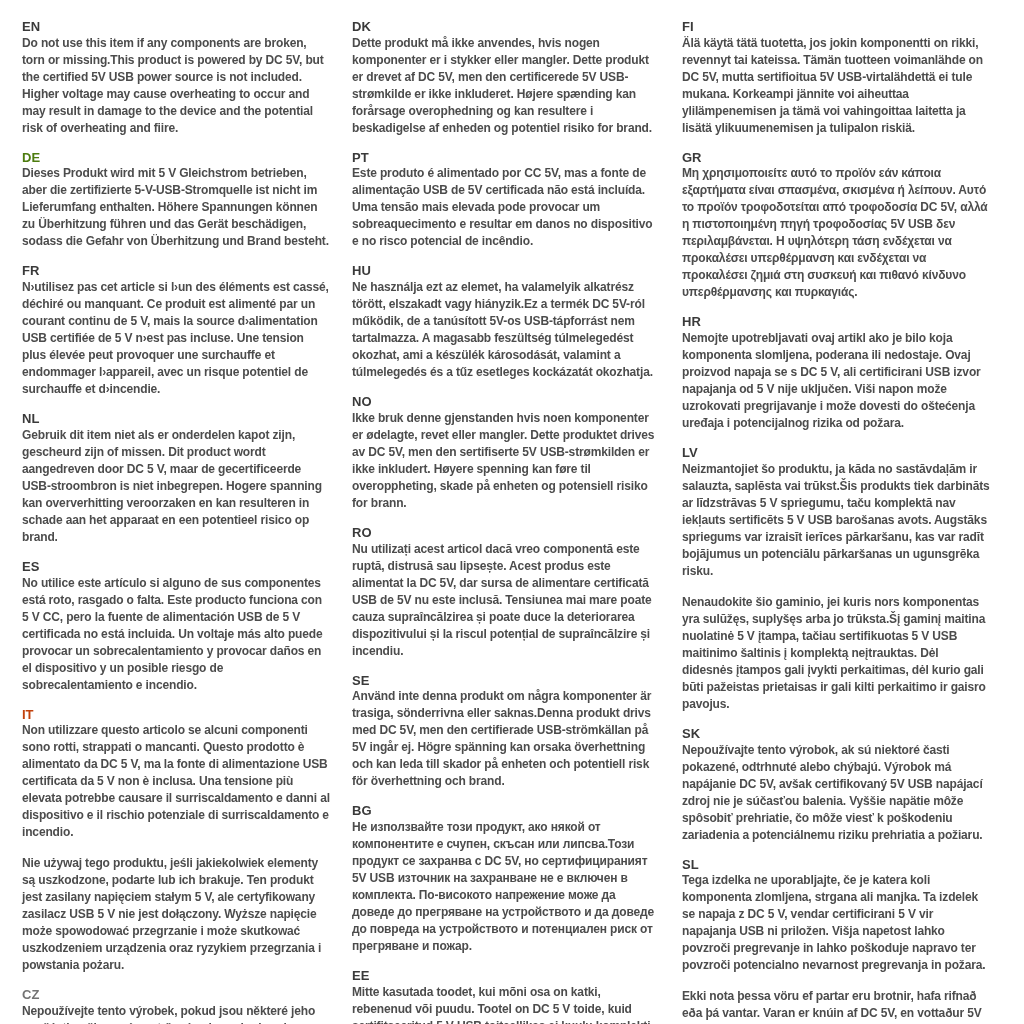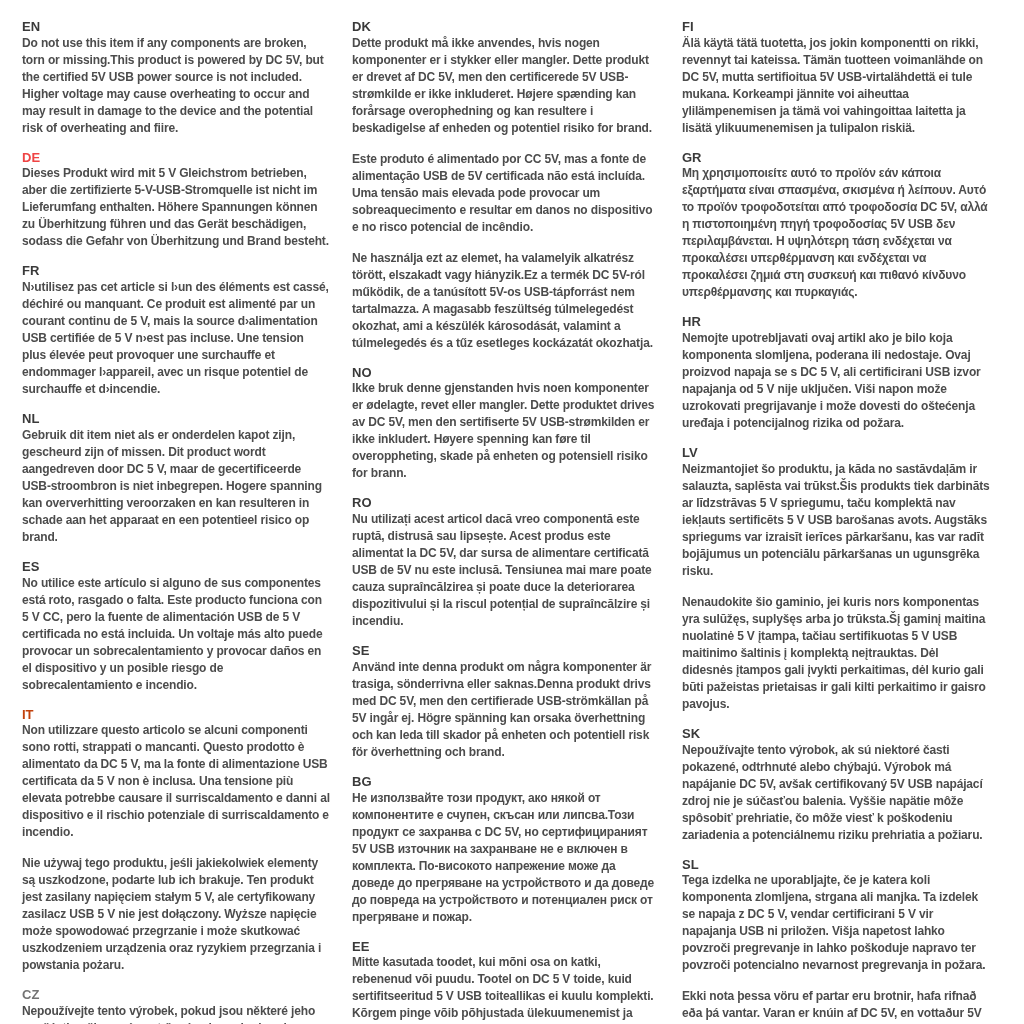--- a/index.html
+++ b/index.html
@@ -45,21 +45,21 @@
 </head>
 <body>
 
 <div class="page" style="background: rgb(255, 255, 255);">
   <div class="col">
       <section class="lang">
         <h2 style="color: rgb(58, 58, 58);">EN</h2>
         <p style="color: rgb(76, 76, 76);">Do not use this item if any components are broken, torn or missing.This product is powered by DC 5V, but the certified 5V USB power source is not included. Higher voltage may cause overheating to occur and may result in damage to the device and the potential risk of overheating and fiire.</p>
       </section>
       <section class="lang">
-        <h2 style="color: #ef4444;">DE</h2>
+        <h2 style="color: #4d7c0f;">DE</h2>
         <p style="color: rgb(76, 76, 76);">Dieses Produkt wird mit 5 V Gleichstrom betrieben, aber die zertifizierte 5-V-USB-Stromquelle ist nicht im Lieferumfang enthalten. Höhere Spannungen können zu Überhitzung führen und das Gerät beschädigen, sodass die Gefahr von Überhitzung und Brand besteht.</p>
       </section>
       <section class="lang">
         <h2 style="color: rgb(58, 58, 58);">FR</h2>
         <p style="color: rgb(76, 76, 76);">N›utilisez pas cet article si l›un des éléments est cassé, déchiré ou manquant. Ce produit est alimenté par un courant continu de 5 V, mais la source d›alimentation USB certifiée de 5 V n›est pas incluse. Une tension plus élevée peut provoquer une surchauffe et endommager l›appareil, avec un risque potentiel de surchauffe et d›incendie.</p>
       </section>
       <section class="lang">
         <h2 style="color: rgb(58, 58, 58);">NL</h2>
         <p style="color: rgb(76, 76, 76);">Gebruik dit item niet als er onderdelen kapot zijn, gescheurd zijn of missen. Dit product wordt aangedreven door DC 5 V, maar de gecertificeerde USB-stroombron is niet inbegrepen. Hogere spanning kan oververhitting veroorzaken en kan resulteren in schade aan het apparaat en een potentieel risico op brand.</p>
       </section>
@@ -78,23 +78,25 @@
         <h2 style="color: #737373;">CZ</h2>
         <p style="color: rgb(76, 76, 76);">Nepoužívejte tento výrobek, pokud jsou některé jeho součásti poškozené, roztržené nebo pokud zcela chybí. Tento výrobek je napájen stejnosměrným napětím 5 V, certifikovaný zdroj napájení 5 V USB ale není součástí dodávky. Vyšší napětí může způsobit přehřátí a může mít za následek poškození zařízení a vést k potenciálnímu riziku přehřátí a požáru.</p>
       </section>
     </div>
   <div class="col">
       <section class="lang">
         <h2 style="color: rgb(58, 58, 58);">DK</h2>
         <p style="color: rgb(76, 76, 76);">Dette produkt må ikke anvendes, hvis nogen komponenter er i stykker eller mangler. Dette produkt er drevet af DC 5V, men den certificerede 5V USB-strømkilde er ikke inkluderet. Højere spænding kan forårsage overophedning og kan resultere i beskadigelse af enheden og potentiel risiko for brand.</p>
       </section>
       <section class="lang">
+        <h2 style="color: rgb(58, 58, 58);">PT</h2>
         <p style="color: rgb(76, 76, 76);">Este produto é alimentado por CC 5V, mas a fonte de alimentação USB de 5V certificada não está incluída. Uma tensão mais elevada pode provocar um sobreaquecimento e resultar em danos no dispositivo e no risco potencial de incêndio.</p>
       </section>
       <section class="lang">
+        <h2 style="color: rgb(58, 58, 58);">HU</h2>
         <p style="color: rgb(76, 76, 76);">Ne használja ezt az elemet, ha valamelyik alkatrész törött, elszakadt vagy hiányzik.Ez a termék DC 5V-ról működik, de a tanúsított 5V-os USB-tápforrást nem tartalmazza. A magasabb feszültség túlmelegedést okozhat, ami a készülék károsodását, valamint a túlmelegedés és a tűz esetleges kockázatát okozhatja.</p>
       </section>
       <section class="lang">
         <h2 style="color: rgb(58, 58, 58);">NO</h2>
         <p style="color: rgb(76, 76, 76);">Ikke bruk denne gjenstanden hvis noen komponenter er ødelagte, revet eller mangler. Dette produktet drives av DC 5V, men den sertifiserte 5V USB-strømkilden er ikke inkludert. Høyere spenning kan føre til overoppheting, skade på enheten og potensiell risiko for brann.</p>
       </section>
       <section class="lang">
         <h2 style="color: rgb(58, 58, 58);">RO</h2>
         <p style="color: rgb(76, 76, 76);">Nu utilizați acest articol dacă vreo componentă este ruptă, distrusă sau lipsește. Acest produs este alimentat la DC 5V, dar sursa de alimentare certificată USB de 5V nu este inclusă. Tensiunea mai mare poate cauza supraîncălzirea și poate duce la deteriorarea dispozitivului și la riscul potențial de supraîncălzire și incendiu.</p>
       </section>

